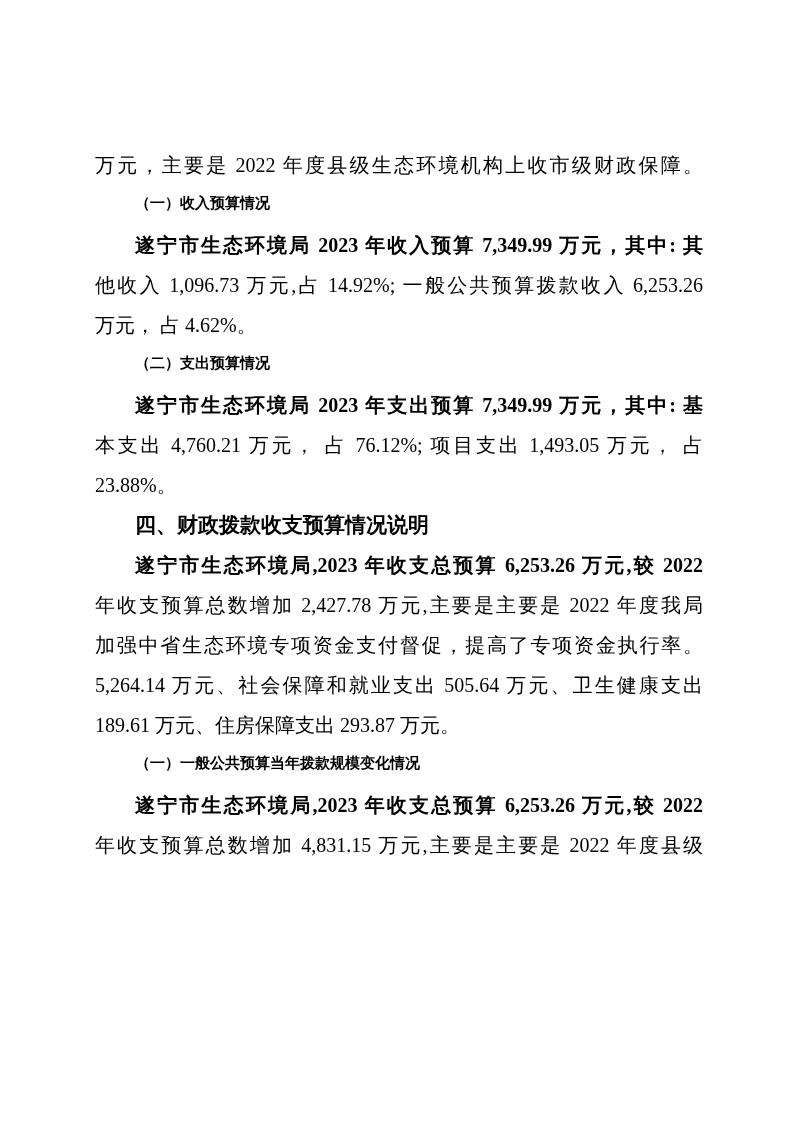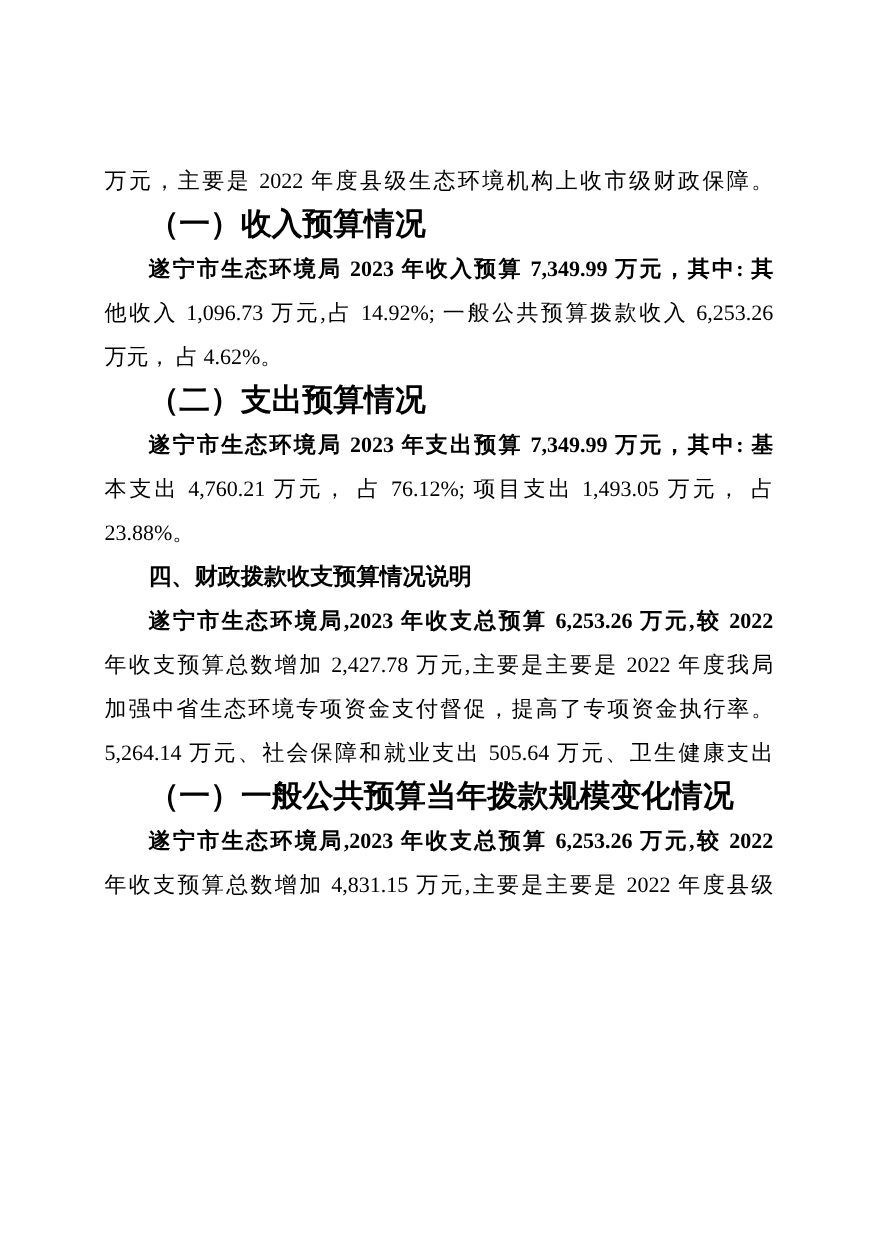--- a/index.html
+++ b/index.html
@@ -22,23 +22,23 @@
   }
   .line {
     font-size: 20px;
     line-height: 40px;
     text-align: justify;
     color: #000000;
   }
   .line.exp { text-align-last: justify; }
   .line.ind { text-indent: 40px; font-weight: bold; }
   .line.kai {
-    font-family: Liberation Serif, serif;
+    font-family: Liberation Mono, monospace;
     font-weight: bold;
-    font-size: 28px;
+    font-size: 15px;
   }
   .line.hei {
     font-family: Liberation Sans, sans-serif;
     font-weight: bold;
     font-size: 21px;
   }
   .footer {
     position: absolute;
     left: 0; right: 0;
     top: 1066px;
@@ -60,18 +60,19 @@
       <div class="line body">万元， 占 4.62%。</div>
       <div class="line kai ind">（二）支出预算情况</div>
       <div class="line body ind exp">遂宁市生态环境局 2023 年支出预算 7,349.99 万元，其中: 基</div>
       <div class="line body exp">本支出 4,760.21 万元， 占 76.12%; 项目支出 1,493.05 万元， 占</div>
       <div class="line body">23.88%。</div>
       <div class="line hei ind">四、财政拨款收支预算情况说明</div>
       <div class="line body ind exp">遂宁市生态环境局,2023 年收支总预算 6,253.26 万元,较 2022</div>
       <div class="line body exp">年收支预算总数增加 2,427.78 万元,主要是主要是 2022 年度我局</div>
       <div class="line body exp">加强中省生态环境专项资金支付督促，提高了专项资金执行率。</div>
       <div class="line body exp">5,264.14 万元、社会保障和就业支出 505.64 万元、卫生健康支出</div>
+      <div class="line body">189.61 万元、住房保障支出 293.87 万元。</div>
       <div class="line kai ind">（一）一般公共预算当年拨款规模变化情况</div>
       <div class="line body ind exp">遂宁市生态环境局,2023 年收支总预算 6,253.26 万元,较 2022</div>
       <div class="line body exp">年收支预算总数增加 4,831.15 万元,主要是主要是 2022 年度县级</div>
     </div>
   <div class="footer">- 12-</div>
 </div>
 
 </body></html>

